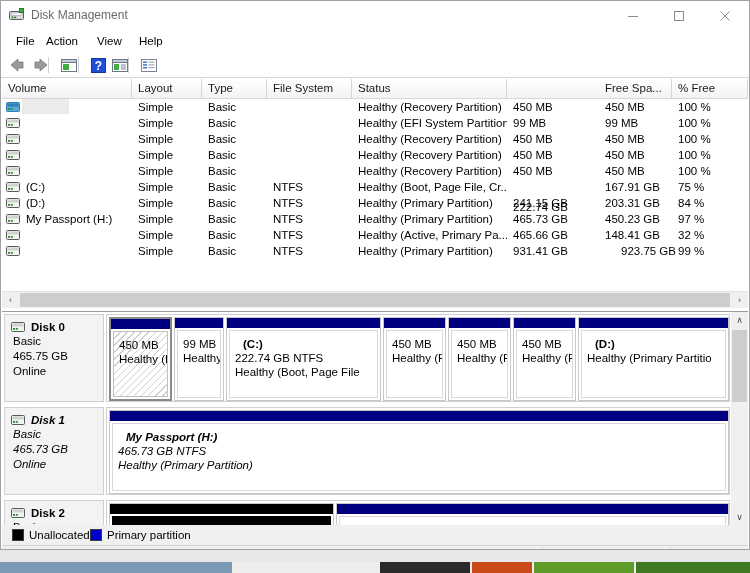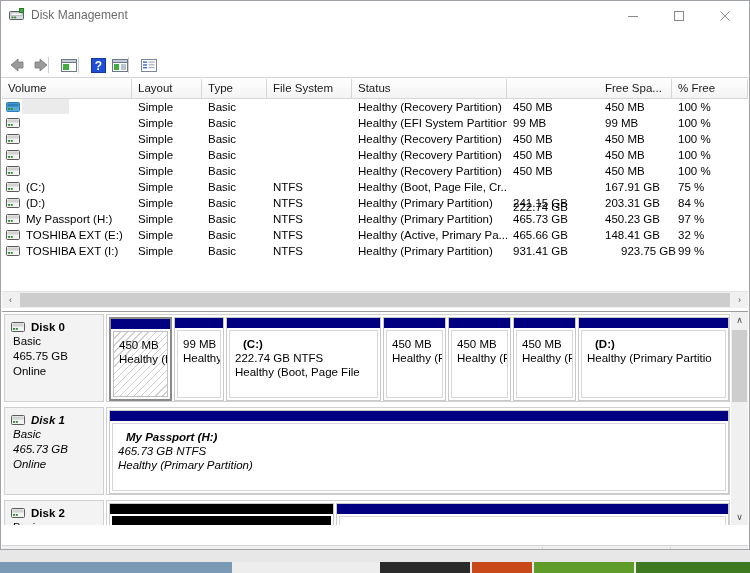--- a/index.html
+++ b/index.html
@@ -412,20 +412,26 @@
         </svg>
     </button>
     <button class="wbtn" id="btn-close">
       <svg width="12" height="12" viewBox="0 0 12 12">
         <line x1="1.5" y1="1.5" x2="10.5" y2="10.5" stroke="#8a8a8a"></line>
         <line x1="10.5" y1="1.5" x2="1.5" y2="10.5" stroke="#8a8a8a"></line>
       </svg>
     </button>
   </div>
 
+  <div class="menubar">
+    <div class="menuitem" style="left:8px">File</div>
+    <div class="menuitem" style="left:38px">Action</div>
+    <div class="menuitem" style="left:89px">View</div>
+    <div class="menuitem" style="left:131px">Help</div>
+  </div>
 
   <div class="toolbar">
     <div class="tb-item" style="left:6px">
       <svg width="22" height="20" viewBox="0 0 22 20">
         <path d="M11 4 L4 10 L11 16 L11 13 L16 13 L16 7 L11 7 Z" fill="#9a9a9a" stroke="#7a7a7a" stroke-width="0.8" stroke-linejoin="round"></path>
       </svg>
     </div>
     <div class="tb-item" style="left:28px">
       <svg width="22" height="20" viewBox="0 0 22 20">
         <path d="M11 4 L18 10 L11 16 L11 13 L6 13 L6 7 L11 7 Z" fill="#9a9a9a" stroke="#7a7a7a" stroke-width="0.8" stroke-linejoin="round"></path>
@@ -608,37 +614,35 @@
           <div class="cell" style="left: 597px; width: 73px; padding-left: 6px;">450.23 GB</div>
           <div class="cell" style="left: 670px; width: 76px; padding-left: 6px;">97 %</div>
         </div>
         <div class="vrow" style="top: 128px;">
           <span class="drive-ico"><svg width="14" height="10" viewBox="0 0 14 10">
               <rect x="0.5" y="0.5" width="13" height="9" rx="1" fill="#f3f3f3" stroke="#5a5a5a"></rect>
               <rect x="1.5" y="1.5" width="11" height="3" fill="#d2d2d2"></rect>
               <rect x="2" y="6" width="2" height="1.8" fill="#2f8c2f"></rect>
               <rect x="4.8" y="6" width="2" height="1.8" fill="#2f8c2f"></rect>
             </svg></span>
-          <div class="cell vol-cell">TOSHIBA EXT (E:)</div>
           <div class="cell" style="left: 130px; width: 70px; padding-left: 6px;">Simple</div>
           <div class="cell" style="left: 200px; width: 65px; padding-left: 6px;">Basic</div>
           <div class="cell" style="left: 265px; width: 85px; padding-left: 6px;">NTFS</div>
           <div class="cell" style="left: 350px; width: 155px; padding-left: 6px;">Healthy (Active, Primary Pa...</div>
           <div class="cell" style="left: 505px; width: 92px; padding-left: 6px;">465.66 GB</div>
           <div class="cell" style="left: 597px; width: 73px; padding-left: 6px;">148.41 GB</div>
           <div class="cell" style="left: 670px; width: 76px; padding-left: 6px;">32 %</div>
         </div>
         <div class="vrow" style="top: 144px;">
           <span class="drive-ico"><svg width="14" height="10" viewBox="0 0 14 10">
               <rect x="0.5" y="0.5" width="13" height="9" rx="1" fill="#f3f3f3" stroke="#5a5a5a"></rect>
               <rect x="1.5" y="1.5" width="11" height="3" fill="#d2d2d2"></rect>
               <rect x="2" y="6" width="2" height="1.8" fill="#2f8c2f"></rect>
               <rect x="4.8" y="6" width="2" height="1.8" fill="#2f8c2f"></rect>
             </svg></span>
-          <div class="cell vol-cell">TOSHIBA EXT (I:)</div>
           <div class="cell" style="left: 130px; width: 70px; padding-left: 6px;">Simple</div>
           <div class="cell" style="left: 200px; width: 65px; padding-left: 6px;">Basic</div>
           <div class="cell" style="left: 265px; width: 85px; padding-left: 6px;">NTFS</div>
           <div class="cell" style="left: 350px; width: 155px; padding-left: 6px;">Healthy (Primary Partition)</div>
           <div class="cell" style="left: 505px; width: 92px; padding-left: 6px;">931.41 GB</div>
           <div class="cell" style="left: 597px; width: 73px; padding-left: 6px; margin-left: 16px;">923.75 GB</div>
           <div class="cell" style="left: 670px; width: 76px; padding-left: 6px;">99 %</div>
         </div>
       </div>
   </div>
@@ -764,20 +768,30 @@
           </div>
         </div>
       </div>
     <div class="vscroll">
       <div class="vs-arrow" style="top:0">∧</div>
       <div class="vs-thumb"></div>
       <div class="vs-arrow" style="bottom:0">∨</div>
     </div>
   </div>
 
+  <div class="legend">
+    <div class="lg-item" style="left:10px">
+      <span class="lg-sw" id="lg-sw-0" style="background: rgb(0, 0, 0);"></span>
+      <span class="lg-lbl">Unallocated</span>
+    </div>
+    <div class="lg-item" style="left:88px">
+      <span class="lg-sw" id="lg-sw-1" style="background: rgb(0, 0, 205);"></span>
+      <span class="lg-lbl">Primary partition</span>
+    </div>
+  </div>
 
   <div class="statusbar">
     <div class="sb-div" style="left:540px"></div>
     <div class="sb-div" style="left:668px"></div>
   </div>
 </div>
 
 <div class="desktop">
   <div class="dt-blue"></div>
   <div class="dt-tb"></div>

